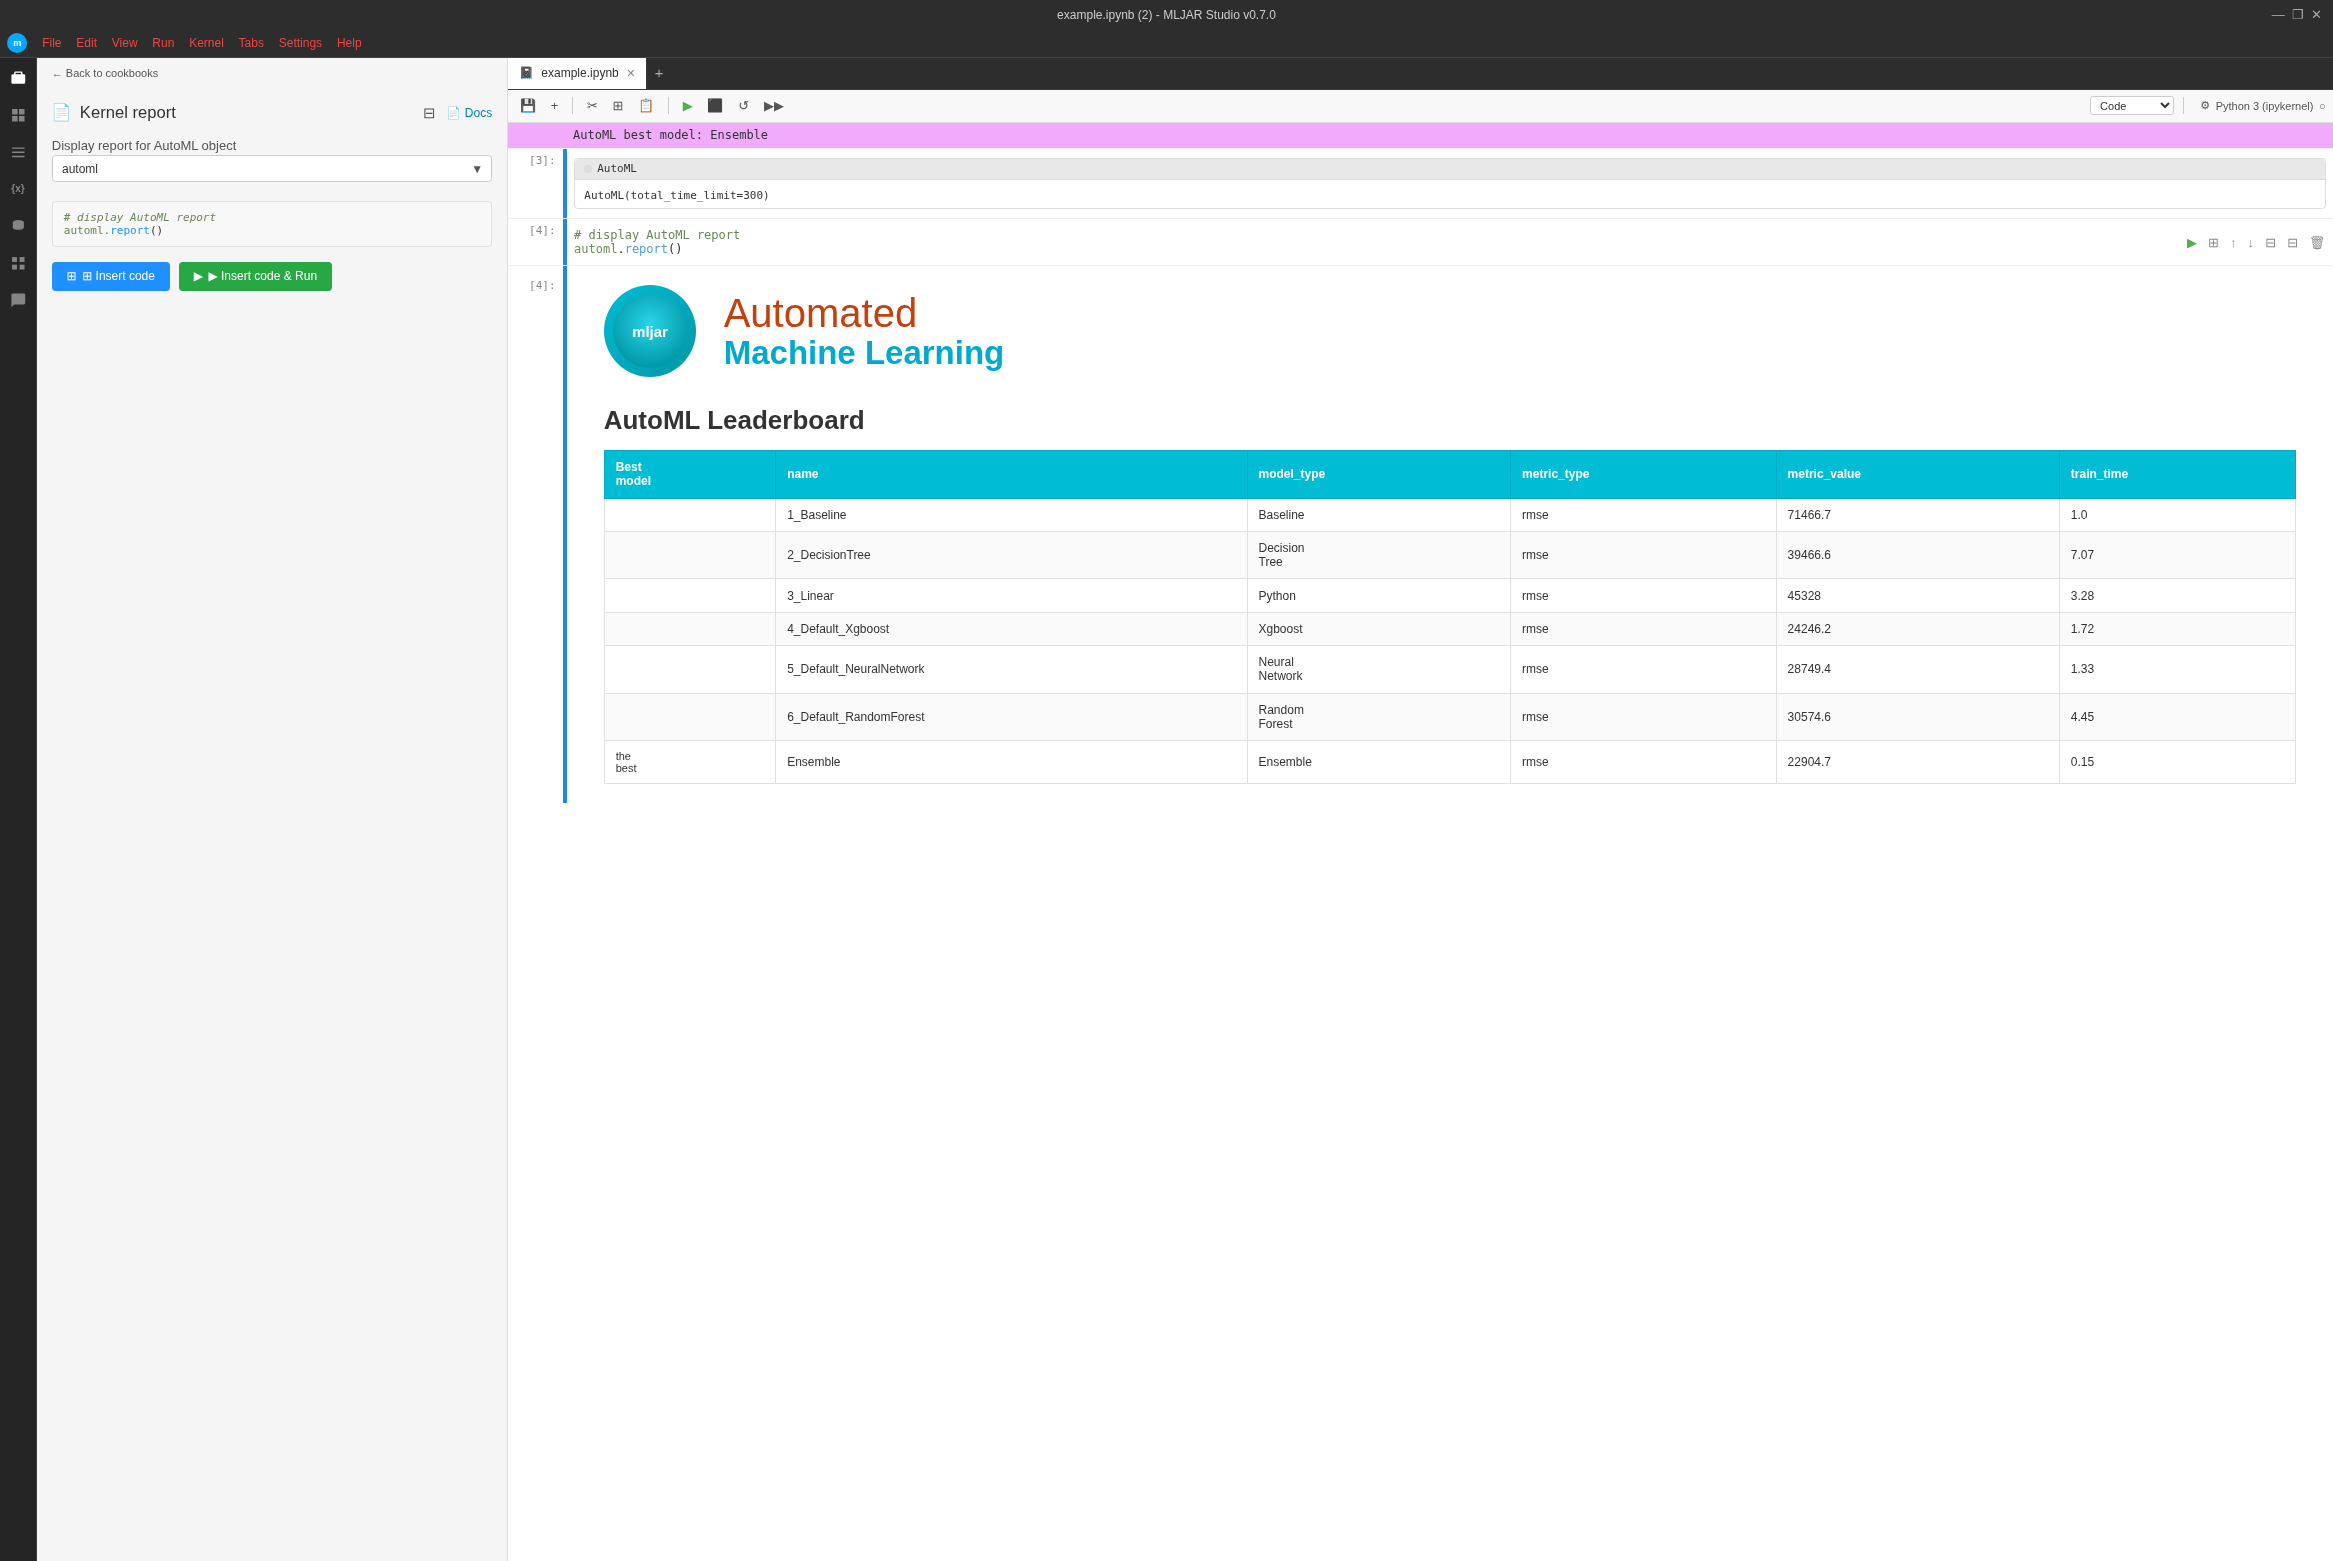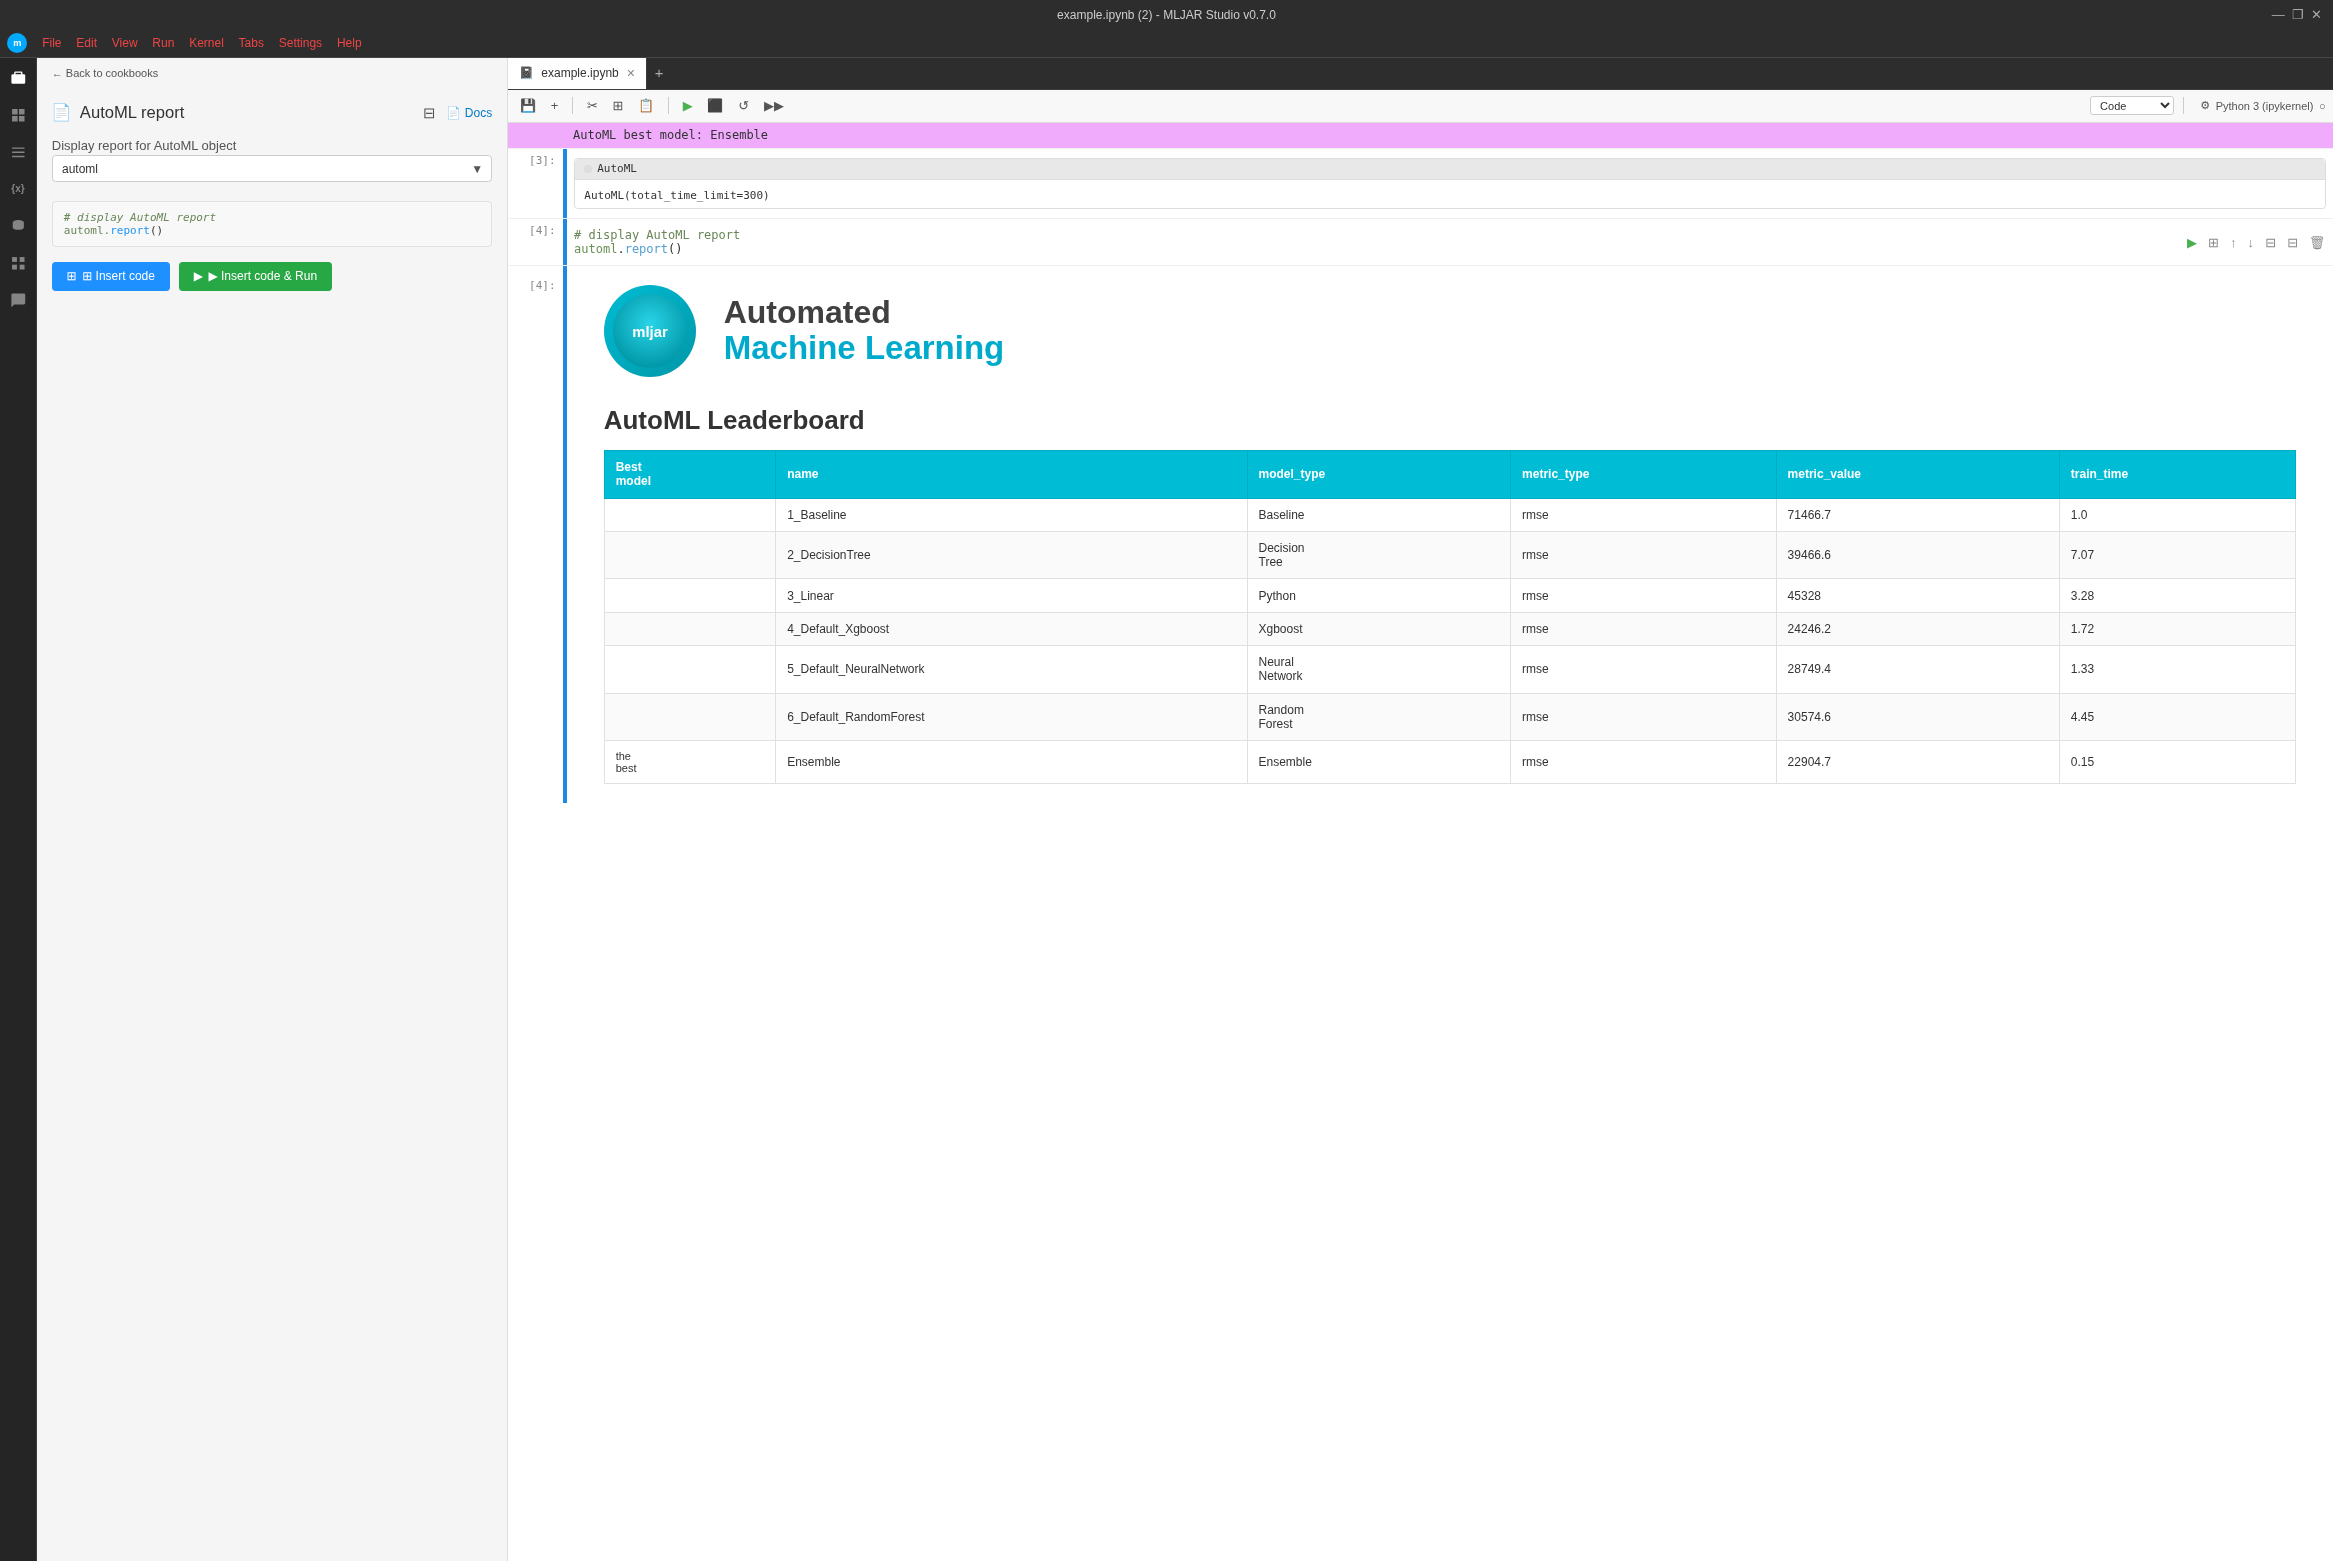--- a/index.html
+++ b/index.html
@@ -415,23 +415,23 @@
       font-size: 20px;
       font-weight: bold;
       font-family: 'Segoe UI', sans-serif;
       flex-shrink: 0;
     }
     .mljar-title {
       display: flex;
       flex-direction: column;
     }
     .mljar-automated {
-      font-size: 32px;
-      font-weight: 700;
-      color: #404040;
+      font-size: 40px;
+      font-weight: 400;
+      color: #c2410c;
       line-height: 1.1;
     }
     .mljar-ml {
       font-size: 33px;
       font-weight: 700;
       color: #00aacc;
       line-height: 1.1;
     }
 
     
@@ -543,21 +543,21 @@
           <path d="M20 2H4a2 2 0 00-2 2v18l4-4h14a2 2 0 002-2V4a2 2 0 00-2-2z"></path>
         </svg>
     </div>
   </div>
 
   <div class="left-panel">
     <div class="back-link">← Back to cookbooks</div>
     <div class="panel-content">
       <div class="panel-title">
         <span class="panel-title-icon">📄</span>
-        <span class="panel-title-text">AutoML report</span>
+        <span class="panel-title-text">Kernel report</span>
         <div class="panel-title-actions">
           <span class="panel-title-action">⊟</span>
           <span class="docs-link">📄 Docs</span>
         </div>
       </div>
 
       <div class="label">Display report for AutoML object</div>
       <div class="select-wrapper">
         <select class="select-field">
           <option>automl</option>

